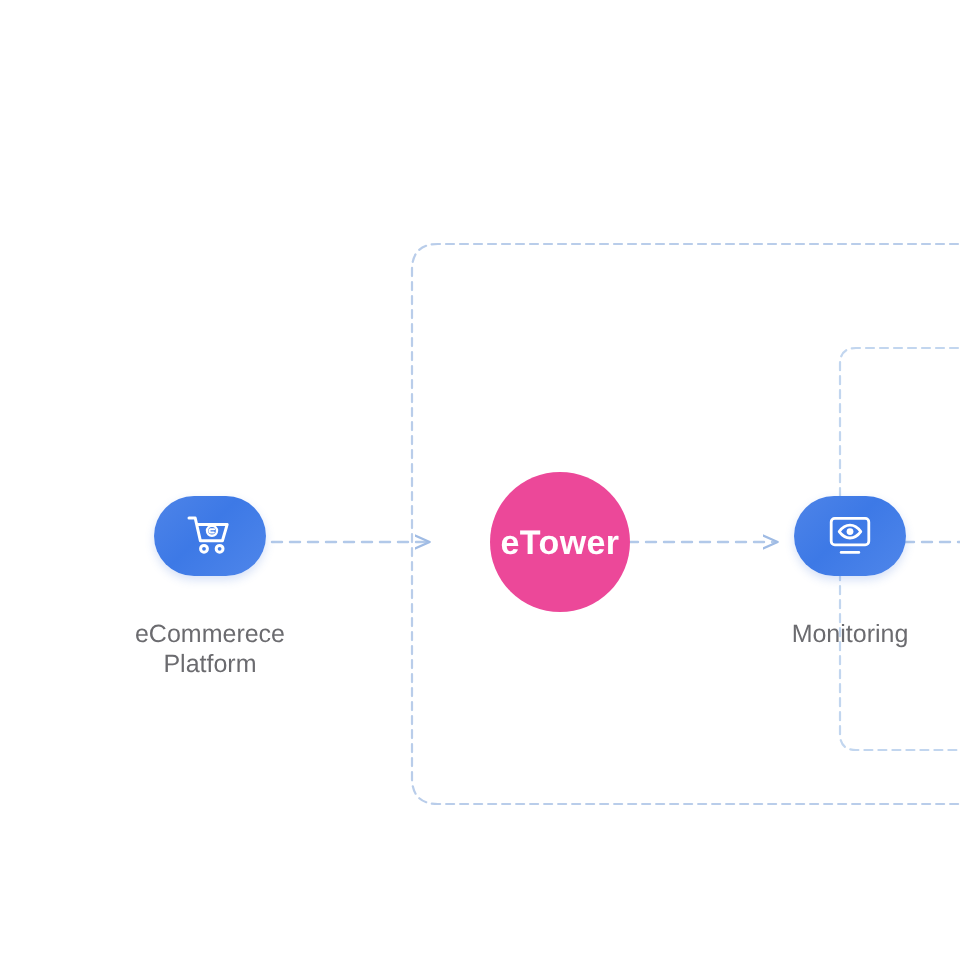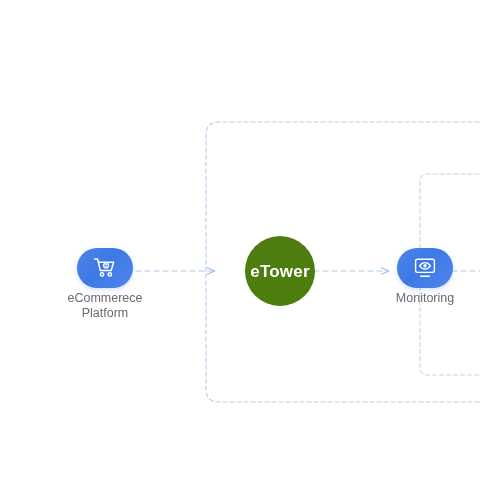--- a/index.html
+++ b/index.html
@@ -39,34 +39,34 @@
     background: linear-gradient(135deg, #4e84e8 0%, #3d79e6 45%, #4f86ea 100%);
     display: flex;
     align-items: center;
     justify-content: center;
     box-shadow: 0 2px 5px rgba(70,120,220,0.22);
   }
   .circle {
     width: 70px;
     height: 70px;
     border-radius: 50%;
-    background: #4d7c0f;
+    background: #ec4899;
     display: flex;
     align-items: center;
     justify-content: center;
   }
   .circle-label {
     color: #ffffff;
     font-size: 17px;
     font-weight: bold;
     letter-spacing: 0.2px;
     line-height: 1;
   }
   .node-label {
-    margin-top: 3px;
+    margin-top: 22px;
     font-size: 12.5px;
     line-height: 15px;
     color: #6b6b6f;
     text-align: center;
     white-space: pre-line;
   }
   .icon-svg { display: block; }
 
   
   #node-ecom   { left: 45px;  top: 248px; }

